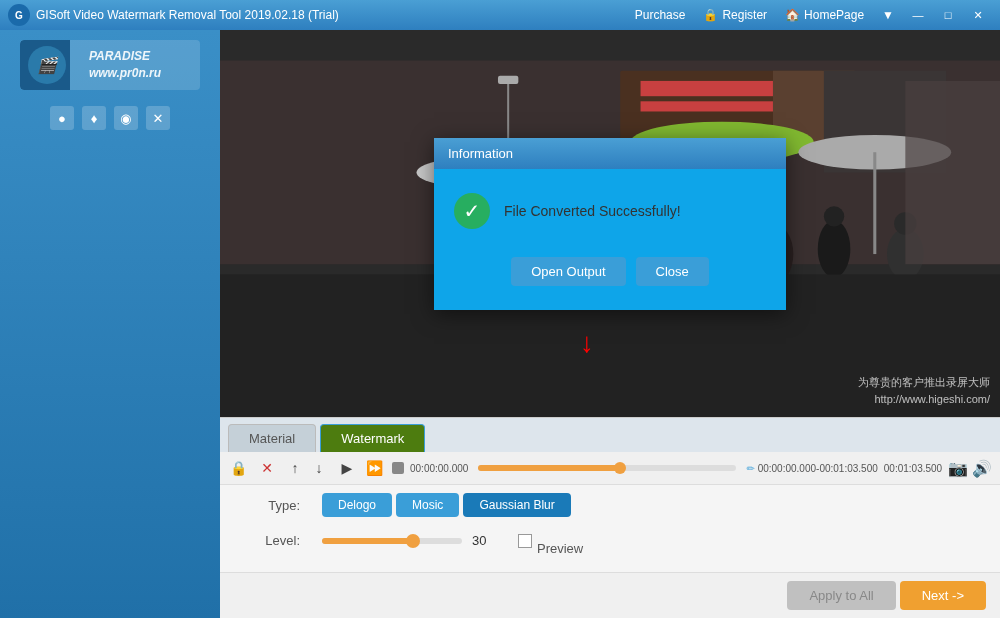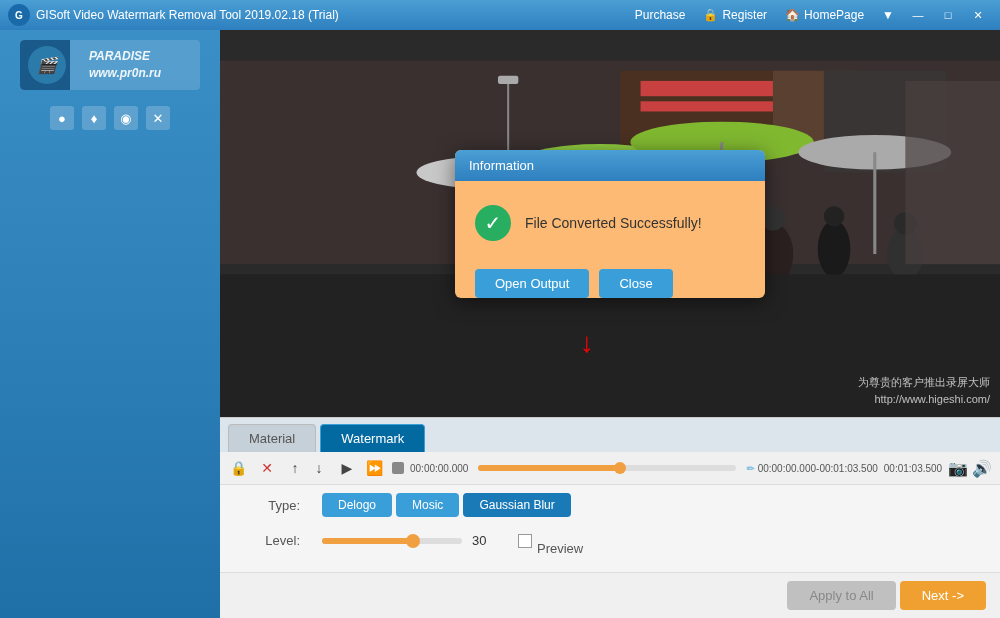--- a/index.html
+++ b/index.html
@@ -187,23 +187,23 @@
     
     .dialog-overlay {
       position: absolute;
       top: 0; left: 0; right: 0; bottom: 0;
       display: flex;
       align-items: center;
       justify-content: center;
     }
 
     .dialog {
-      background: #fdba74;
-      border-radius: 6px;
-      width: 310px;
+      background: #0ea5e9;
+      border-radius: 0;
+      width: 352px;
       box-shadow: 0 4px 20px rgba(0,0,0,0.5);
       overflow: hidden;
     }
     .dialog-title {
       background: linear-gradient(to bottom, #4a9fd4, #2e7fbf);
       color: white;
       padding: 8px 14px;
       font-size: 13px;
       font-weight: 500;
     }
@@ -224,23 +224,23 @@
       color: white;
       font-size: 20px;
       flex-shrink: 0;
     }
     .dialog-message {
       font-size: 14px;
       color: #333;
       font-weight: 500;
     }
     .dialog-footer {
-      padding: 8px 20px 0;
-      display: flex;
-      justify-content: flex-start;
+      padding: 8px 20px 24px;
+      display: flex;
+      justify-content: center;
       gap: 10px;
     }
     .dialog-btn {
       padding: 7px 20px;
       border: none;
       border-radius: 4px;
       cursor: pointer;
       font-size: 13px;
       color: white;
     }
@@ -283,21 +283,21 @@
       cursor: pointer;
       font-size: 13px;
       border: 1px solid #bbb;
       border-bottom: none;
     }
     .tab.inactive {
       background: #c5d0d8;
       color: #555;
     }
     .tab.active {
-      background: #0369a1;
+      background: #4d7c0f;
       color: white;
       border-color: #3a9ed8;
       text-align: center;
     }
 
     
     .transport-row {
       display: flex;
       align-items: center;
       padding: 4px 8px;

